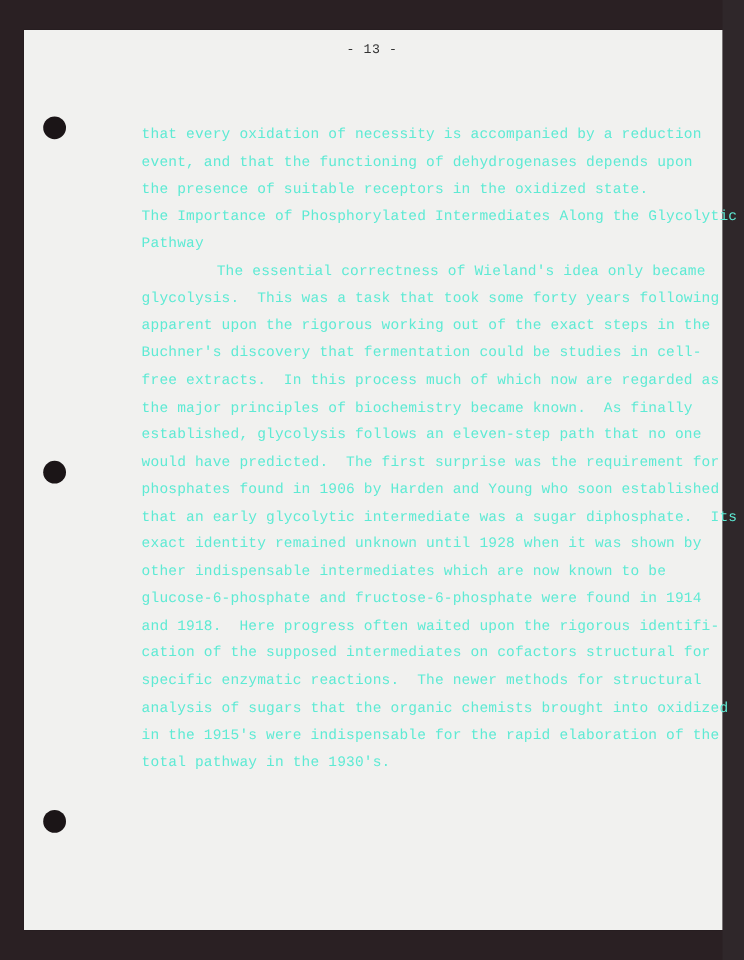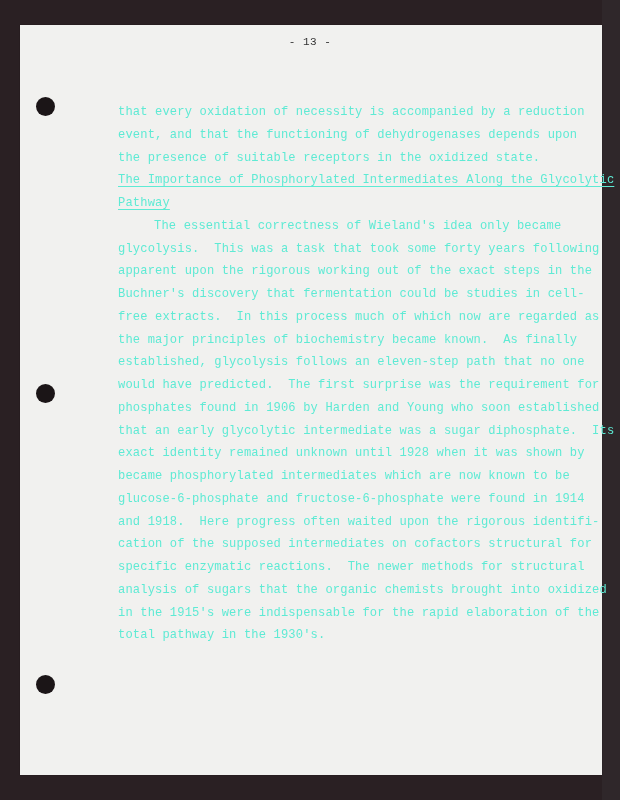--- a/index.html
+++ b/index.html
@@ -62,26 +62,26 @@
       letter-spacing: 0.15px;
       margin-left: 13px;
     }
     .line {
       display: block;
       height: 22.75px;
       line-height: 22.75px;
       white-space: pre;
     }
     .heading {
-      text-decoration: underline;
       text-underline-offset: 3px;
       text-decoration-thickness: 1px;
     }
     .indent {
       padding-left: 36px;
+      text-align: right;
     }
   </style>
 </head>
 <body>
 
 <div class="backdrop-right"></div>
 
 <div class="page"></div>
 
 <div class="punch-hole hole-1"></div>
@@ -102,21 +102,21 @@
   <span class="line">glycolysis.  This was a task that took some forty years following</span>
   <span class="line">apparent upon the rigorous working out of the exact steps in the</span>
   <span class="line">Buchner's discovery that fermentation could be studies in cell-</span>
   <span class="line">free extracts.  In this process much of which now are regarded as</span>
   <span class="line">the major principles of biochemistry became known.  As finally</span>
   <span class="line">established, glycolysis follows an eleven-step path that no one</span>
   <span class="line">would have predicted.  The first surprise was the requirement for</span>
   <span class="line">phosphates found in 1906 by Harden and Young who soon established</span>
   <span class="line">that an early glycolytic intermediate was a sugar diphosphate.  Its</span>
   <span class="line">exact identity remained unknown until 1928 when it was shown by</span>
-  <span class="line">became phosphorylated intermediates which are now known to be</span>
+  <span class="line">other indispensable intermediates which are now known to be</span>
   <span class="line">glucose-6-phosphate and fructose-6-phosphate were found in 1914</span>
   <span class="line">and 1918.  Here progress often waited upon the rigorous identifi-</span>
   <span class="line">cation of the supposed intermediates on cofactors structural for</span>
   <span class="line">specific enzymatic reactions.  The newer methods for structural</span>
   <span class="line">analysis of sugars that the organic chemists brought into oxidized</span>
   <span class="line">in the 1915's were indispensable for the rapid elaboration of the</span>
   <span class="line">total pathway in the 1930's.</span>
 </div>
 
 </body></html>

